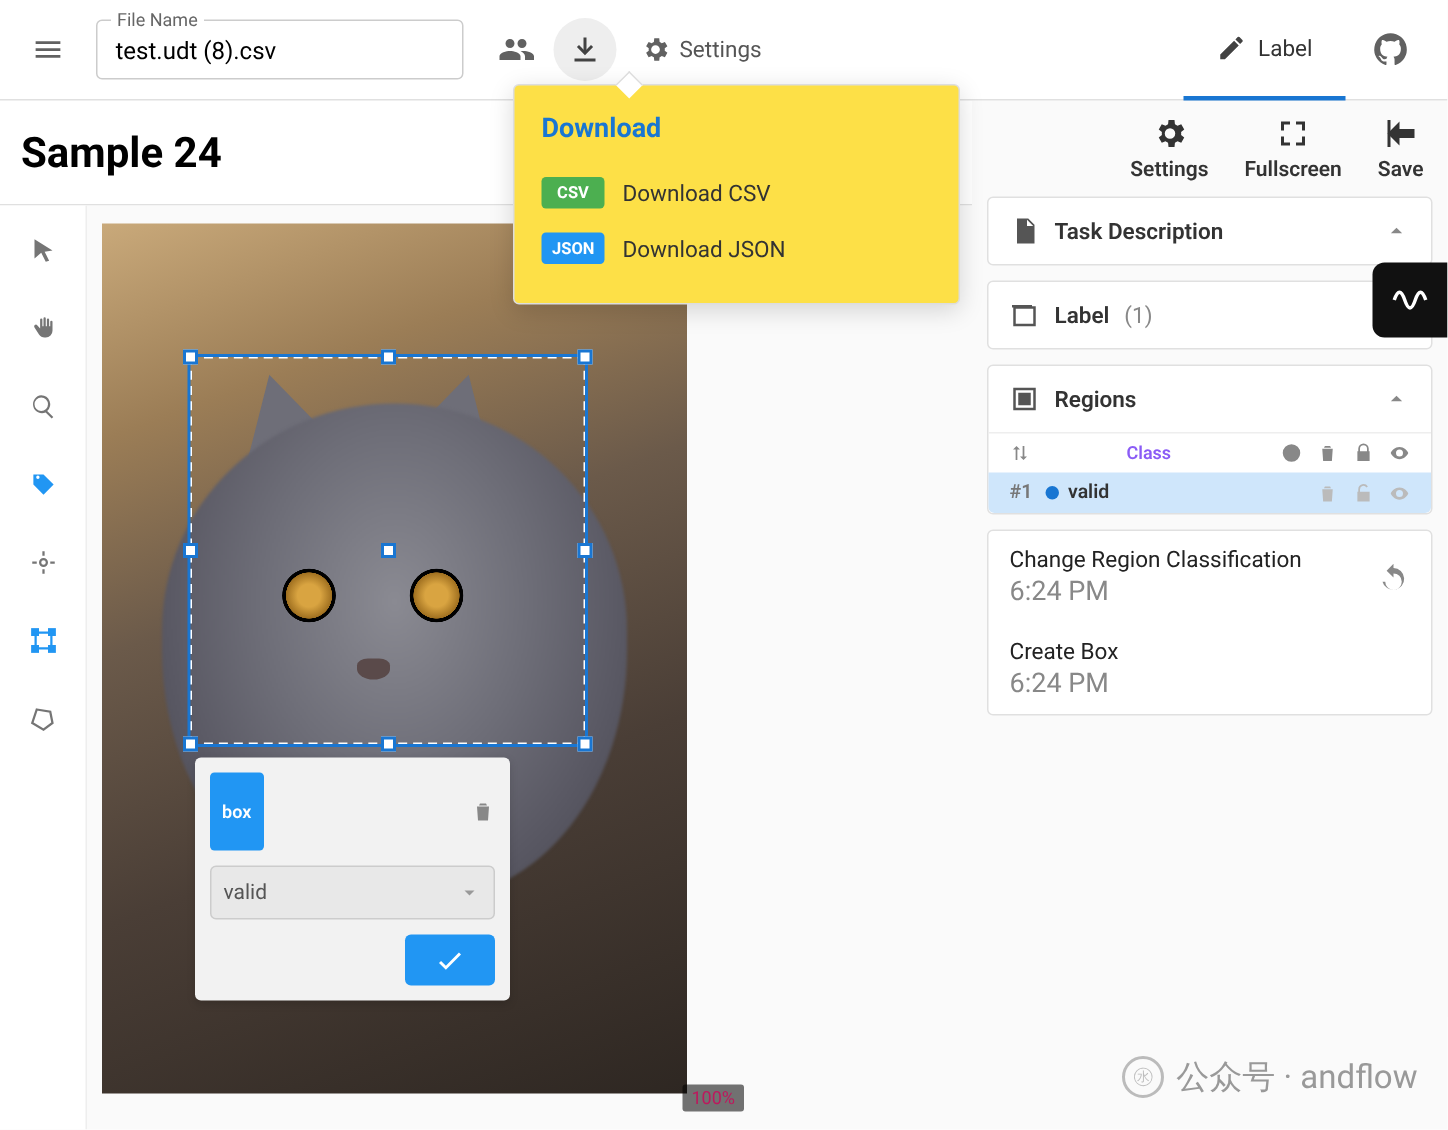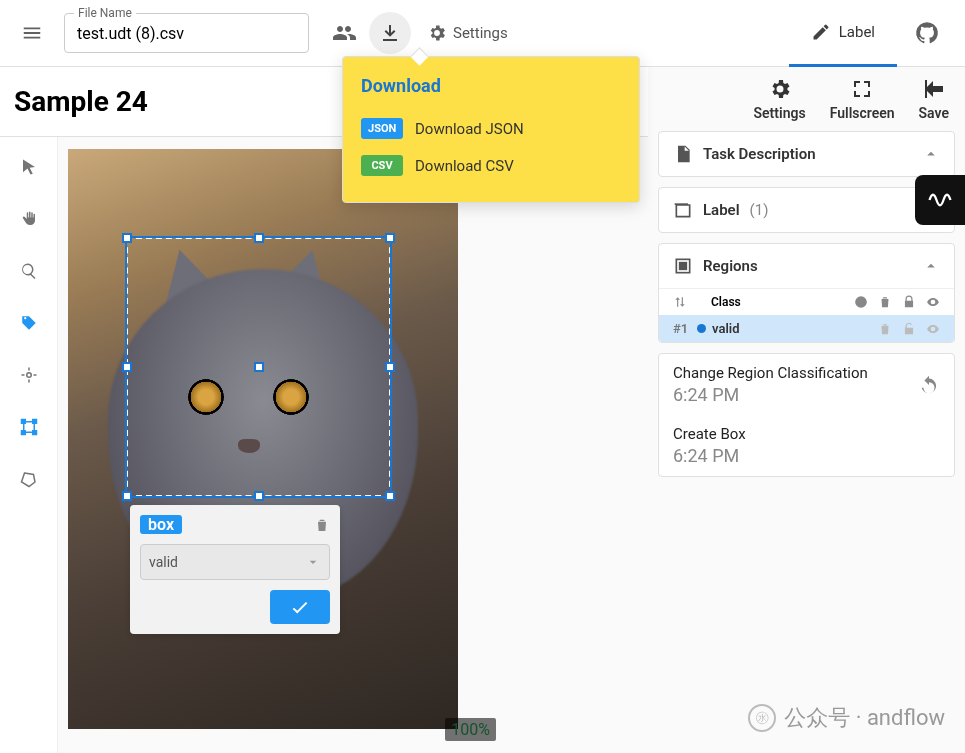--- a/index.html
+++ b/index.html
@@ -32,34 +32,34 @@
 .cat-eye-l { position:absolute; left:120px; top:230px; width:36px; height:36px; background: radial-gradient(circle,#d9a441 30%,#a07020 60%,#000 61%,#000 70%,transparent 71%); border-radius:50%; }
 .cat-eye-r { position:absolute; left:205px; top:230px; width:36px; height:36px; background: radial-gradient(circle,#d9a441 30%,#a07020 60%,#000 61%,#000 70%,transparent 71%); border-radius:50%; }
 .cat-nose { position:absolute; left:170px; top:290px; width:22px; height:14px; background:#5a4a4a; border-radius:40% 40% 60% 60%; }
 .sel-box { position: absolute; border: 2px dashed #fff; outline: 2px solid #1976d2; outline-offset: -1px; }
 .handle { position: absolute; width: 10px; height: 10px; background: #fff; border: 2px solid #1976d2; }
 .h-tl{top:-6px;left:-6px}.h-tm{top:-6px;left:50%;margin-left:-5px}.h-tr{top:-6px;right:-6px}
 .h-ml{top:50%;left:-6px;margin-top:-5px}.h-mm{top:50%;left:50%;margin:-5px 0 0 -5px}.h-mr{top:50%;right:-6px;margin-top:-5px}
 .h-bl{bottom:-6px;left:-6px}.h-bm{bottom:-6px;left:50%;margin-left:-5px}.h-br{bottom:-6px;right:-6px}
 .region-popup { position: absolute; width: 210px; background: #f2f2f2; border-radius: 4px; padding: 10px; box-shadow: 0 2px 6px rgba(0,0,0,0.15); }
 .region-popup-head { display: flex; align-items: center; justify-content: space-between; margin-bottom: 10px; }
-.chip-box { background: #2196f3; color: #fff; font-size: 16px; font-weight: 600; padding: 0 8px; border-radius: 3px; }
+.chip-box { background: #2196f3; color: #fff; font-size: 12px; font-weight: 600; padding: 19px 8px; border-radius: 3px; }
 .trash-sm { color: #888; cursor: pointer; }
 .class-select { background: #e8e8e8; border: 1px solid #ccc; border-radius: 4px; height: 36px; display: flex; align-items: center; padding: 0 8px; justify-content: space-between; color: #555; font-size: 14px; }
 .confirm-btn { margin-top: 10px; width: 60px; height: 34px; background: #2196f3; border-radius: 4px; display: flex; align-items: center; justify-content: center; margin-left: auto; cursor: pointer; }
-.zoom-badge { position: absolute; bottom: 12px; right: 152px; background: rgba(0,0,0,0.55); color: #14532d; font-size: 16px; padding: 2px 6px; border-radius: 2px; }
+.zoom-badge { position: absolute; bottom: 12px; right: 152px; background: rgba(0,0,0,0.55); color: #be185d; font-size: 12px; padding: 2px 6px; border-radius: 2px; }
 .right-panel { flex: 1; padding: 10px 10px 0 10px; background: #fafafa; overflow-y: auto; }
 .right-actions { display: flex; justify-content: flex-end; gap: 24px; margin-bottom: 10px; padding-right: 6px; }
 .ract { display: flex; flex-direction: column; align-items: center; gap: 4px; font-size: 14px; font-weight: 600; color: #333; cursor: pointer; }
 .ract .ic { font-size: 20px; }
 .panel { background: #fff; border: 1px solid #e0e0e0; border-radius: 4px; margin-bottom: 10px; }
 .panel-head { display: flex; align-items: center; padding: 12px 14px; gap: 10px; font-size: 15px; font-weight: 600; color: #333; cursor: pointer; }
 .panel-head .chev { margin-left: auto; color: #888; }
 .count-badge { color: #888; font-weight: 400; }
-.regions-cols { display: flex; align-items: center; padding: 6px 14px; font-size: 12px; color: #000000; border-top: 1px solid #eee; }
+.regions-cols { display: flex; align-items: center; padding: 6px 14px; font-size: 12px; color: #8b5cf6; border-top: 1px solid #eee; gap: 40px; }
 .regions-cols .lbl { margin-left: 24px; font-weight: 600; }
 .regions-cols .icons { margin-left: auto; display: flex; gap: 10px; color: #888; }
 .region-row { display: flex; align-items: center; padding: 6px 14px; font-size: 13px; background: #cfe6fb; border-radius: 0 0 4px 4px; }
 .region-row .idx { color: #777; font-weight: 600; width: 24px; }
 .region-row .dot { width: 9px; height: 9px; border-radius: 50%; background: #1976d2; margin-right: 6px; }
 .region-row .nm { font-weight: 600; color: #333; }
 .region-row .icons { margin-left: auto; display: flex; gap: 10px; color: #aaa; }
 .hist-item { padding: 10px 14px; display: flex; align-items: center; }
 .hist-txt .t1 { font-size: 15px; color: #222; }
 .hist-txt .t2 { font-size: 18px; color: #888; margin-top: 2px; }
@@ -119,26 +119,26 @@
       <svg width="26" height="26" viewBox="0 0 24 24" fill="#616161">
           <path d="M12 2a10 10 0 00-3.16 19.49c.5.09.68-.22.68-.48v-1.7c-2.78.6-3.37-1.34-3.37-1.34-.45-1.16-1.11-1.47-1.11-1.47-.91-.62.07-.6.07-.6 1 .07 1.53 1.03 1.53 1.03.89 1.52 2.34 1.08 2.91.83.09-.65.35-1.08.63-1.33-2.22-.25-4.55-1.11-4.55-4.94 0-1.09.39-1.98 1.03-2.68-.1-.25-.45-1.27.1-2.65 0 0 .84-.27 2.75 1.02a9.56 9.56 0 015 0c1.91-1.29 2.75-1.02 2.75-1.02.55 1.38.2 2.4.1 2.65.64.7 1.03 1.59 1.03 2.68 0 3.84-2.34 4.69-4.57 4.93.36.31.68.92.68 1.85v2.74c0 .27.18.58.69.48A10 10 0 0012 2z"></path>
         </svg>
     </div>
   </div>
 </div>
 
 <div class="download-pop">
   <div class="dl-title">Download</div>
   <div class="dl-row">
+    <span class="dl-chip csv">CSV</span>
+    <span>Download CSV</span>
+  </div>
+  <div class="dl-row">
     <span class="dl-chip json">JSON</span>
     <span>Download JSON</span>
-  </div>
-  <div class="dl-row">
-    <span class="dl-chip csv">CSV</span>
-    <span>Download CSV</span>
   </div>
 </div>
 
 <div class="main">
   <div style="display:flex;flex-direction:column;">
     <div class="page-header" style="width:648px;border-bottom:1px solid #e0e0e0;">
       <div class="page-title">Sample 24</div>
     </div>
     <div style="display:flex;flex:1;">
       <div class="toolbar-left">

